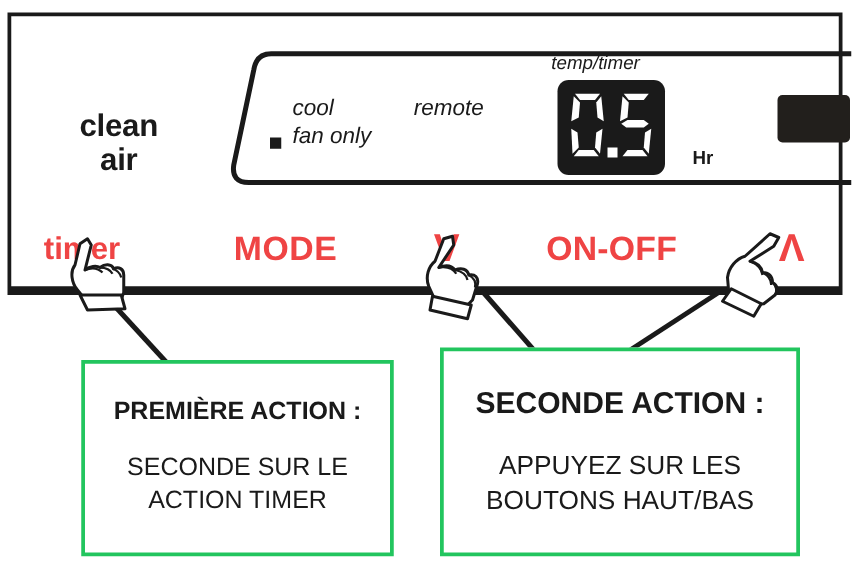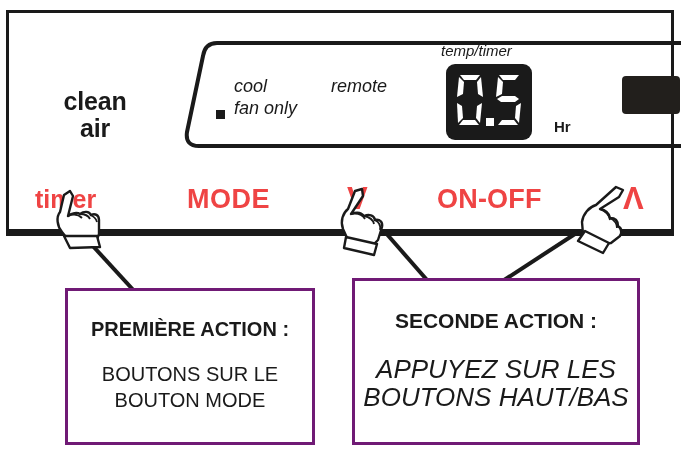--- a/index.html
+++ b/index.html
@@ -150,40 +150,40 @@
     top: 0;
     width: 682px;
     height: 451px;
     pointer-events: none;
   }
 
   
   .callout {
     position: absolute;
     box-sizing: border-box;
-    border: 3px solid #701a75;
+    border: 3px solid #22c55e;
     background: #ffffff;
     text-align: center;
   }
   .callout-left  { left: 65px;  top: 288px; width: 250px; height: 157px; }
   .callout-right { left: 352px; top: 278px; width: 288px; height: 167px; }
 
   .callout-title {
     font-weight: bold;
     font-size: 20px;
     margin-top: 27px;
     white-space: nowrap;
   }
-  .callout-right .callout-title { margin-top: 28px; font-size: 21px; }
+  .callout-right .callout-title { margin-top: 28px; font-size: 24px; }
   .callout-body {
     font-size: 20px;
     line-height: 26px;
     margin-top: 20px;
   }
-  .callout-right .callout-body { font-size: 26px; line-height: 28px; margin-top: 22px; font-style: italic; }
+  .callout-right .callout-body { font-size: 21px; line-height: 28px; margin-top: 22px; }
 </style>
 </head>
 <body>
 
 <div id="canvas">
 
   <div class="panel">
 
     <div class="bezel">
       <svg width="500" height="110" viewBox="0 0 500 110" aria-hidden="true">
@@ -288,22 +288,22 @@
       <path d="M 600 209 C 605 211 609 214 610 220" fill="none" stroke="#1a1a1a" stroke-width="1.8"></path>
       <path d="M 610 218 C 614 220 617 223 617 228" fill="none" stroke="#1a1a1a" stroke-width="1.8"></path>
       <path d="M 618 226 C 621 229 622 232 620 236" fill="none" stroke="#1a1a1a" stroke-width="1.8"></path>
       <path d="M 585 231 L 609 243 L 603 253 L 578 241 Z" fill="#ffffff" stroke="#1a1a1a" stroke-width="2.4" stroke-linejoin="round"></path>
     </g>
   </svg>
 
   <div class="callout callout-left">
     <div class="callout-title">PREMIÈRE ACTION :</div>
     <div class="callout-body">
-      <div>BOUTONS SUR LE</div>
-      <div>BOUTON MODE</div>
+      <div>SECONDE SUR LE</div>
+      <div>ACTION TIMER</div>
     </div>
   </div>
 
   <div class="callout callout-right">
     <div class="callout-title">SECONDE ACTION :</div>
     <div class="callout-body">
       <div>APPUYEZ SUR LES</div>
       <div>BOUTONS HAUT/BAS</div>
     </div>
   </div>

